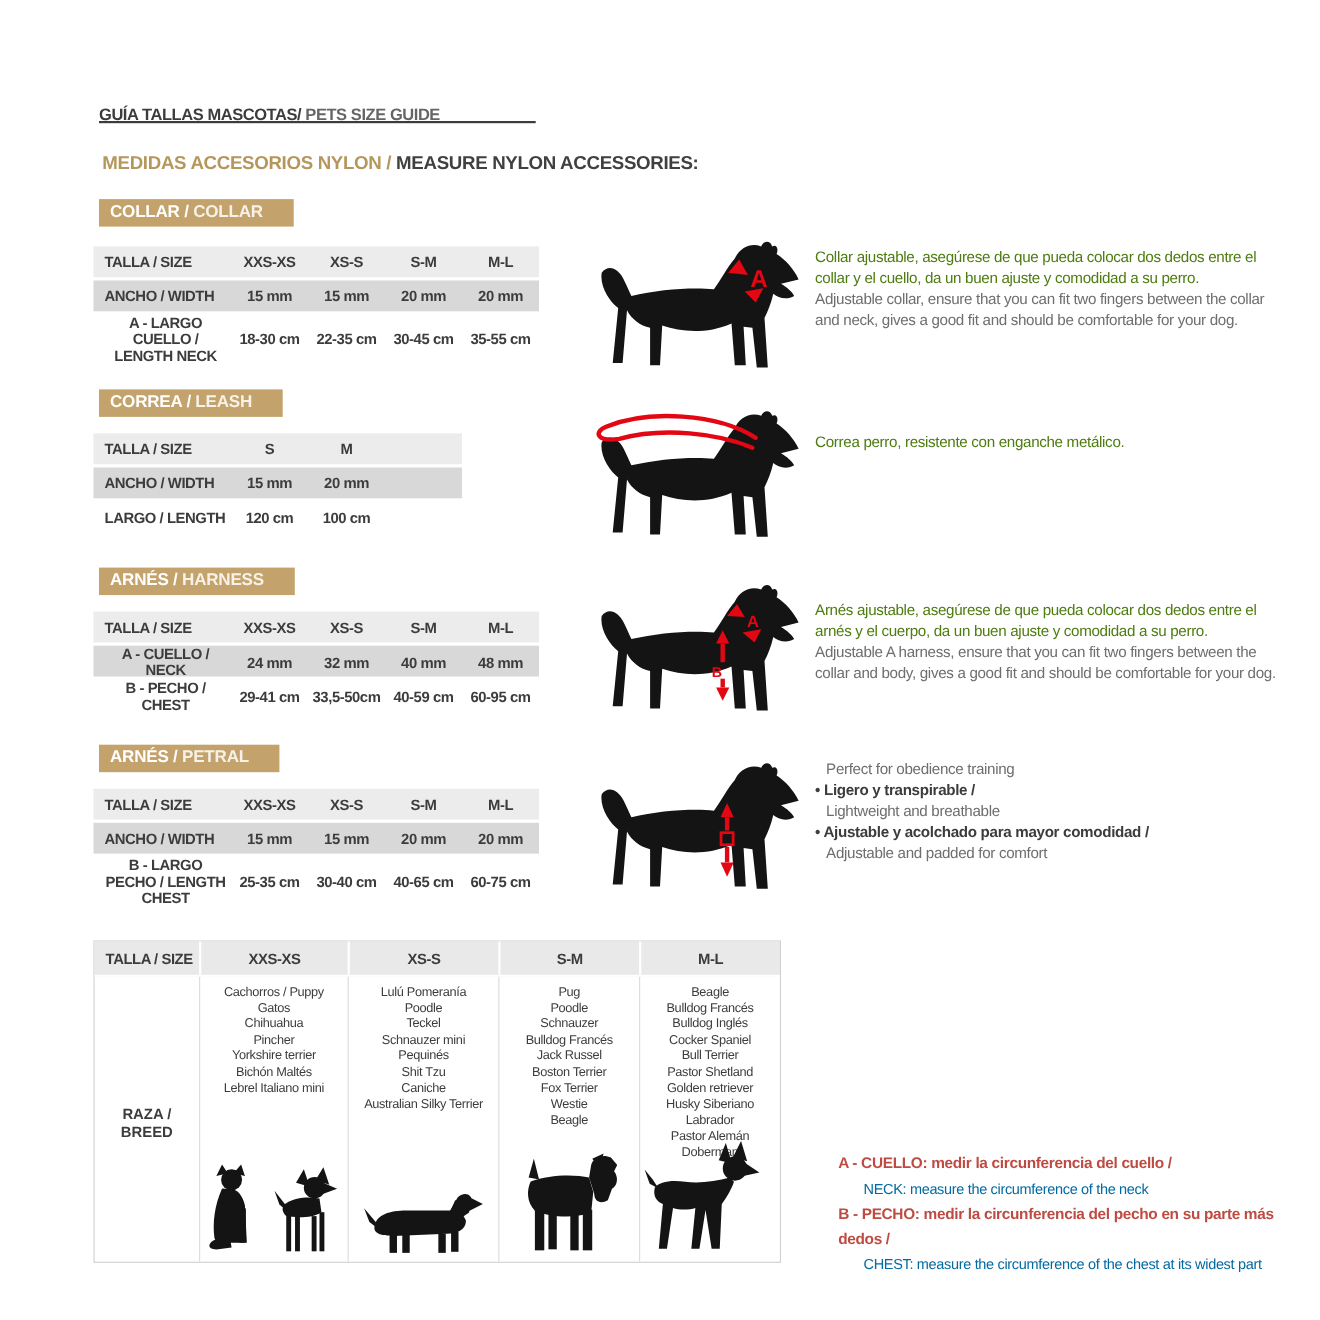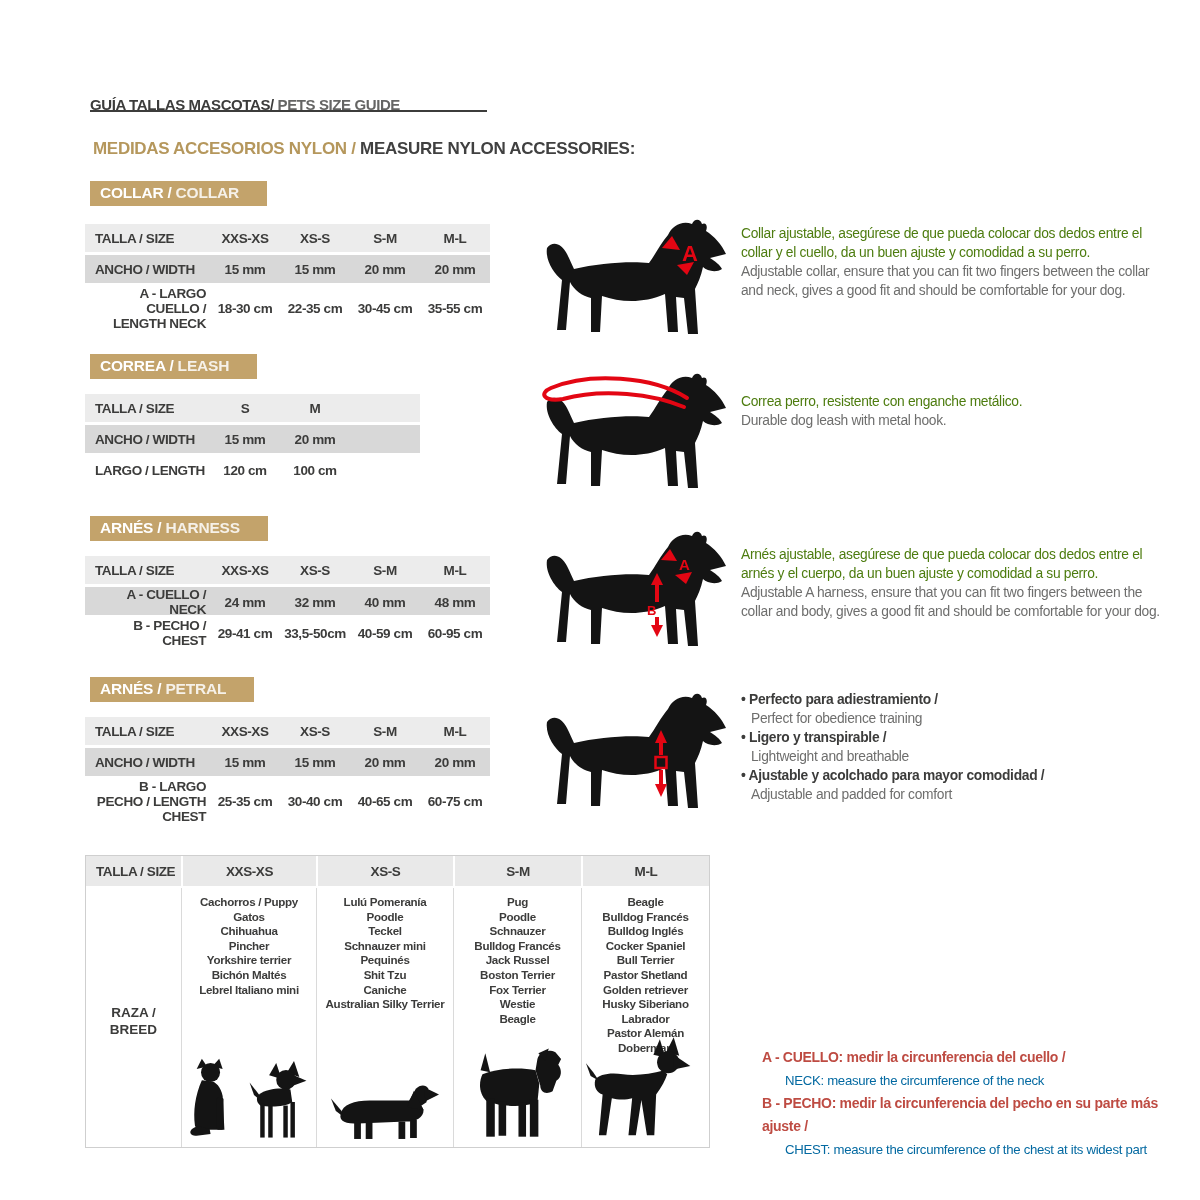--- a/index.html
+++ b/index.html
@@ -23,21 +23,21 @@
   .trow{display:grid;margin-bottom:3px;}
   .g5{grid-template-columns:125px 70px 70px 70px 70px;}
   .g4{grid-template-columns:125px 70px 70px 70px;}
   .trow{height:28px;}
   .trow.tall{height:44px;}
   .r1{background:#ECECEC;}
   .r2{background:#D8D8D8;}
   .r3{background:#ffffff;}
   .cell{display:flex;align-items:center;justify-content:center;font-size:13.5px;font-weight:bold;
         letter-spacing:-0.4px;color:#3C3C3B;line-height:15px;text-align:center;}
-  .cell.label{justify-content:flex-start;text-align:right;padding-left:10px;padding-right:4px;}
+  .cell.label{justify-content:flex-start;text-align:center;padding-left:10px;padding-right:4px;}
 
   
   .desc{width:424px;font-size:13.8px;line-height:19px;letter-spacing:-0.3px;}
   .desc .es{display:block;font-weight:normal;color:#4d7c0f;}
   .desc .en{display:block;color:#6E6E6D;}
   .bullets{width:430px;font-size:13.8px;line-height:19px;letter-spacing:-0.3px;}
   .bullet .es{font-weight:bold;color:#3C3C3B;}
   .bullet .es:before{content:"• ";}
   .bullet .en{color:#6E6E6D;padding-left:10px;}
   .bullet div{display:block;}
@@ -45,21 +45,21 @@
   
   .breed-table{width:625px;height:293px;border:1px solid #CFCFCF;box-sizing:border-box;background:#fff;}
   .bt-head{display:grid;grid-template-columns:95px 135px 137px 128px 128px;height:30px;background:#E9E9E9;
            border-bottom:2px solid #fff;}
   .bt-head .cell{background:#E9E9E9;border-left:2px solid #fff;}
   .bt-head .cell:first-child{border-left:none;}
   .bt-body{display:grid;grid-template-columns:95px 135px 137px 128px 128px;height:259px;}
   .bt-col{position:relative;border-left:1px solid #DADADA;padding-top:7px;box-sizing:border-box;}
   .bt-col:first-child{border-left:none;display:flex;align-items:center;justify-content:center;}
   .bt-label{font-size:13.5px;font-weight:bold;text-align:center;line-height:17px;width:60px;}
-  .breeds{font-size:11.6px;font-weight:bold;letter-spacing:-0.3px;line-height:14.6px;text-align:center;color:#3C3C3B;}
+  .breeds{font-size:11.6px;font-weight:normal;letter-spacing:-0.3px;line-height:14.6px;text-align:center;color:#3C3C3B;}
   .sil{position:absolute;bottom:4px;left:0;right:0;display:flex;justify-content:center;align-items:flex-end;gap:6px;}
 
   
   .footnotes{font-size:14px;line-height:23px;letter-spacing:-0.3px;}
   .fn .b{font-weight:bold;color:#BE4B42;}
   .fn .l{color:#0369a1;padding-left:23px;font-size:13.2px;}
 
   svg{display:block;}
 </style>
 </head>
@@ -149,21 +149,20 @@
 
   <div class="abs" style="left:535px;top:368px">
     <svg width="205" height="128" viewBox="0 0 205 128">
       <use href="#dogbody"></use>
       <path d="M152,30 C118,8 54,4 16,20 C4,25 8,34 28,31 C68,20 118,26 149,39" fill="none" stroke="#E30613" stroke-width="4" stroke-linecap="round"></path>
     </svg>
   </div>
 
   <div class="abs desc" style="left:741px;top:392px">
     <span class="es">Correa perro, resistente con enganche metálico.</span>
-    <span class="en">Durable dog leash with metal hook.</span>
   </div>
 
   <div class="abs badge" style="left:90px;top:516px"><span>ARNÉS /</span><span class="lt">HARNESS</span></div>
 
   <div class="abs" style="left:85px;top:556px;width:405px">
     <div class="trow g5 r1">
       <div class="cell label">TALLA / SIZE</div>
       <div class="cell">XXS-XS</div>
       <div class="cell">XS-S</div>
       <div class="cell">S-M</div>
@@ -240,21 +239,20 @@
         <rect x="124" y="55" width="4" height="12"></rect>
         <rect x="120.5" y="69" width="11" height="11" fill="none" stroke="#E30613" stroke-width="2.5"></rect>
         <rect x="124" y="82" width="4" height="14"></rect>
         <polygon points="126,109 132,96 120,96"></polygon>
       </g>
     </svg>
   </div>
 
   <div class="abs bullets" style="left:741px;top:690px">
     <div class="bullet">
-      <div class="es">Perfecto para adiestramiento /</div>
       <div class="en">Perfect for obedience training</div>
     </div>
     <div class="bullet">
       <div class="es">Ligero y transpirable /</div>
       <div class="en">Lightweight and breathable</div>
     </div>
     <div class="bullet">
       <div class="es">Ajustable y acolchado para mayor comodidad /</div>
       <div class="en">Adjustable and padded for comfort</div>
     </div>
@@ -388,18 +386,18 @@
       </div>
     </div>
   </div>
 
   <div class="abs footnotes" style="left:762px;top:1046px">
     <div class="fn">
       <div class="b">A - CUELLO: medir la circunferencia del cuello /</div>
       <div class="l">NECK: measure the circumference of the neck</div>
     </div>
     <div class="fn">
-      <div class="b">B - PECHO: medir la circunferencia del pecho en su parte más ajuste /</div>
+      <div class="b">B - PECHO: medir la circunferencia del pecho en su parte más dedos /</div>
       <div class="l">CHEST: measure the circumference of the chest at its widest part</div>
     </div>
   </div>
 
 </div>
 
 </body></html>

